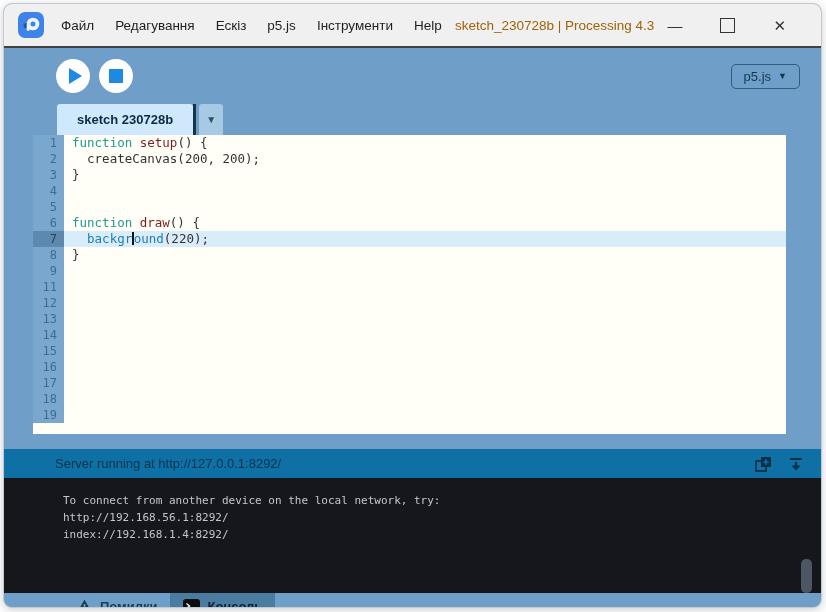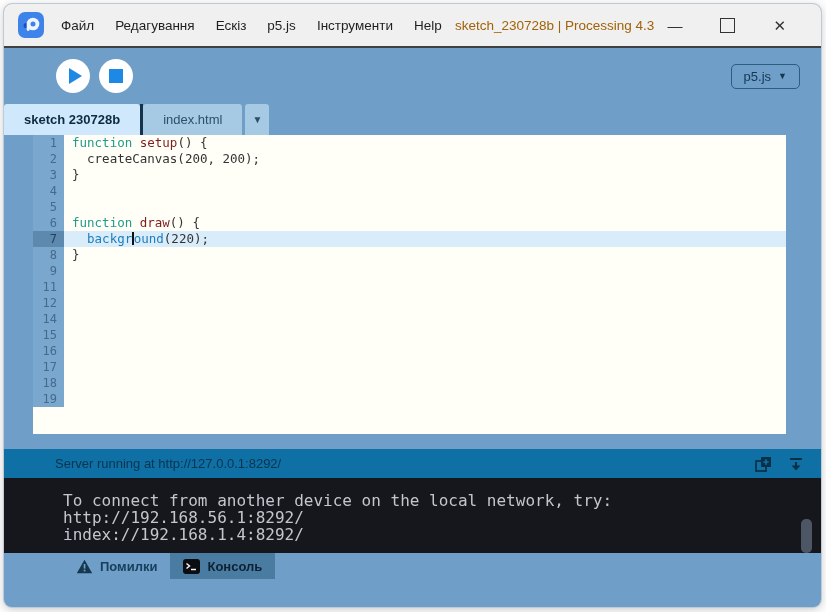--- a/index.html
+++ b/index.html
@@ -23,21 +23,21 @@
   .round-btn{width:34px;height:34px;border-radius:50%;background:#fff;border:none;
     display:flex;align-items:center;justify-content:center;margin-right:9px;padding:0;}
   .play-tri{width:0;height:0;border-left:13px solid #1e88e5;
     border-top:8px solid transparent;border-bottom:8px solid transparent;margin-left:4px;}
   .stop-sq{width:14px;height:14px;background:#1e88e5;}
   .mode-btn{margin-left:auto;padding:4px 12px;background:transparent;border:1px solid #2d5d7f;
     border-radius:5px;color:#12384f;font-size:13px;display:flex;align-items:center;gap:7px;}
   .mode-caret{font-size:9px;}
 
   
-  .tabs{height:31px;display:flex;align-items:flex-start;}
+  .tabs{height:31px;display:flex;align-items:flex-start;padding-left:53px;}
   .tab{height:31px;display:flex;align-items:center;padding:0 20px;font-size:13px;
     border-radius:3px 3px 0 0;cursor:default;}
   .tab.active{background:#cfe8fb;color:#0c2b42;font-weight:bold;}
   .tab.inactive{background:#a6c9e4;color:#2e5067;}
   .tab-sep{width:3px;height:31px;background:#13344c;}
   .tab-menu{width:24px;height:31px;background:#a6c9e4;margin-left:3px;border-radius:3px 3px 0 0;
     display:flex;align-items:center;justify-content:center;color:#2e5067;font-size:10px;}
 
   
   .editor{margin:0 35px 0 29px;height:299px;background:#fffef7;overflow:hidden;
@@ -52,22 +52,22 @@
   .caret{display:inline-block;width:1.5px;height:13px;background:#111;vertical-align:-2px;}
 
   .gap-strip{height:15px;}
 
   
   .statusbar{height:29px;background:#0e70a4;display:flex;align-items:center;
     padding:0 16px 0 51px;color:#0b3450;font-size:13px;}
   .status-icons{margin-left:auto;display:flex;align-items:center;gap:14px;}
 
   
-  .console{height:75px;background:#15171c;position:relative;box-sizing:border-box;
-    padding:14px 30px 0 59px;font-family:"DejaVu Sans Mono",monospace;font-size:16px;
+  .console{height:115px;background:#15171c;position:relative;box-sizing:border-box;
+    padding:14px 30px 0 59px;font-family:"DejaVu Sans Mono",monospace;font-size:11px;
     line-height:17px;color:#c3c7cd;}
   .console-scroll{position:absolute;right:9px;bottom:0px;width:11px;height:34px;
     background:#4d5664;border-radius:5px;}
 
   
   .bottombar{height:26px;display:flex;align-items:center;padding-left:53px;}
   .btab{display:flex;align-items:center;gap:7px;padding:0 13px;height:26px;font-size:13px;
     font-weight:bold;color:#0d2133;cursor:default;}
   .btab.active{background:#4a7ba0;}
   .btab.plain{color:#17405c;margin-left:6px;}
@@ -111,21 +111,20 @@
     <button class="mode-btn">
       <span>p5.js</span>
       <span class="mode-caret">▼</span>
     </button>
   </div>
 
   <div class="tabs">
     <div id="tabs-mount" style="display:flex;align-items:flex-end;">
         <div class="tab active">sketch 230728b</div>
         <div class="tab-sep"></div>
-        <div class="tab inactive">index.html</div>
       </div>
     <div class="tab-menu">
       <span>▼</span>
     </div>
   </div>
 
   <div class="editor">
       <div class="eline">
         <span class="gut">1</span>
         <span class="code"><span class="kw">function </span><span class="fn">setup</span><span class="pl">() {</span></span>
@@ -161,20 +160,24 @@
       <div class="eline">
         <span class="gut">9</span>
         <span class="code"></span>
       </div>
       <div class="eline">
         <span class="gut">11</span>
         <span class="code"></span>
       </div>
       <div class="eline">
         <span class="gut">12</span>
+        <span class="code"></span>
+      </div>
+      <div class="eline">
+        <span class="gut">13</span>
         <span class="code"></span>
       </div>
       <div class="eline">
         <span class="gut">14</span>
         <span class="code"></span>
       </div>
       <div class="eline">
         <span class="gut">15</span>
         <span class="code"></span>
       </div>

